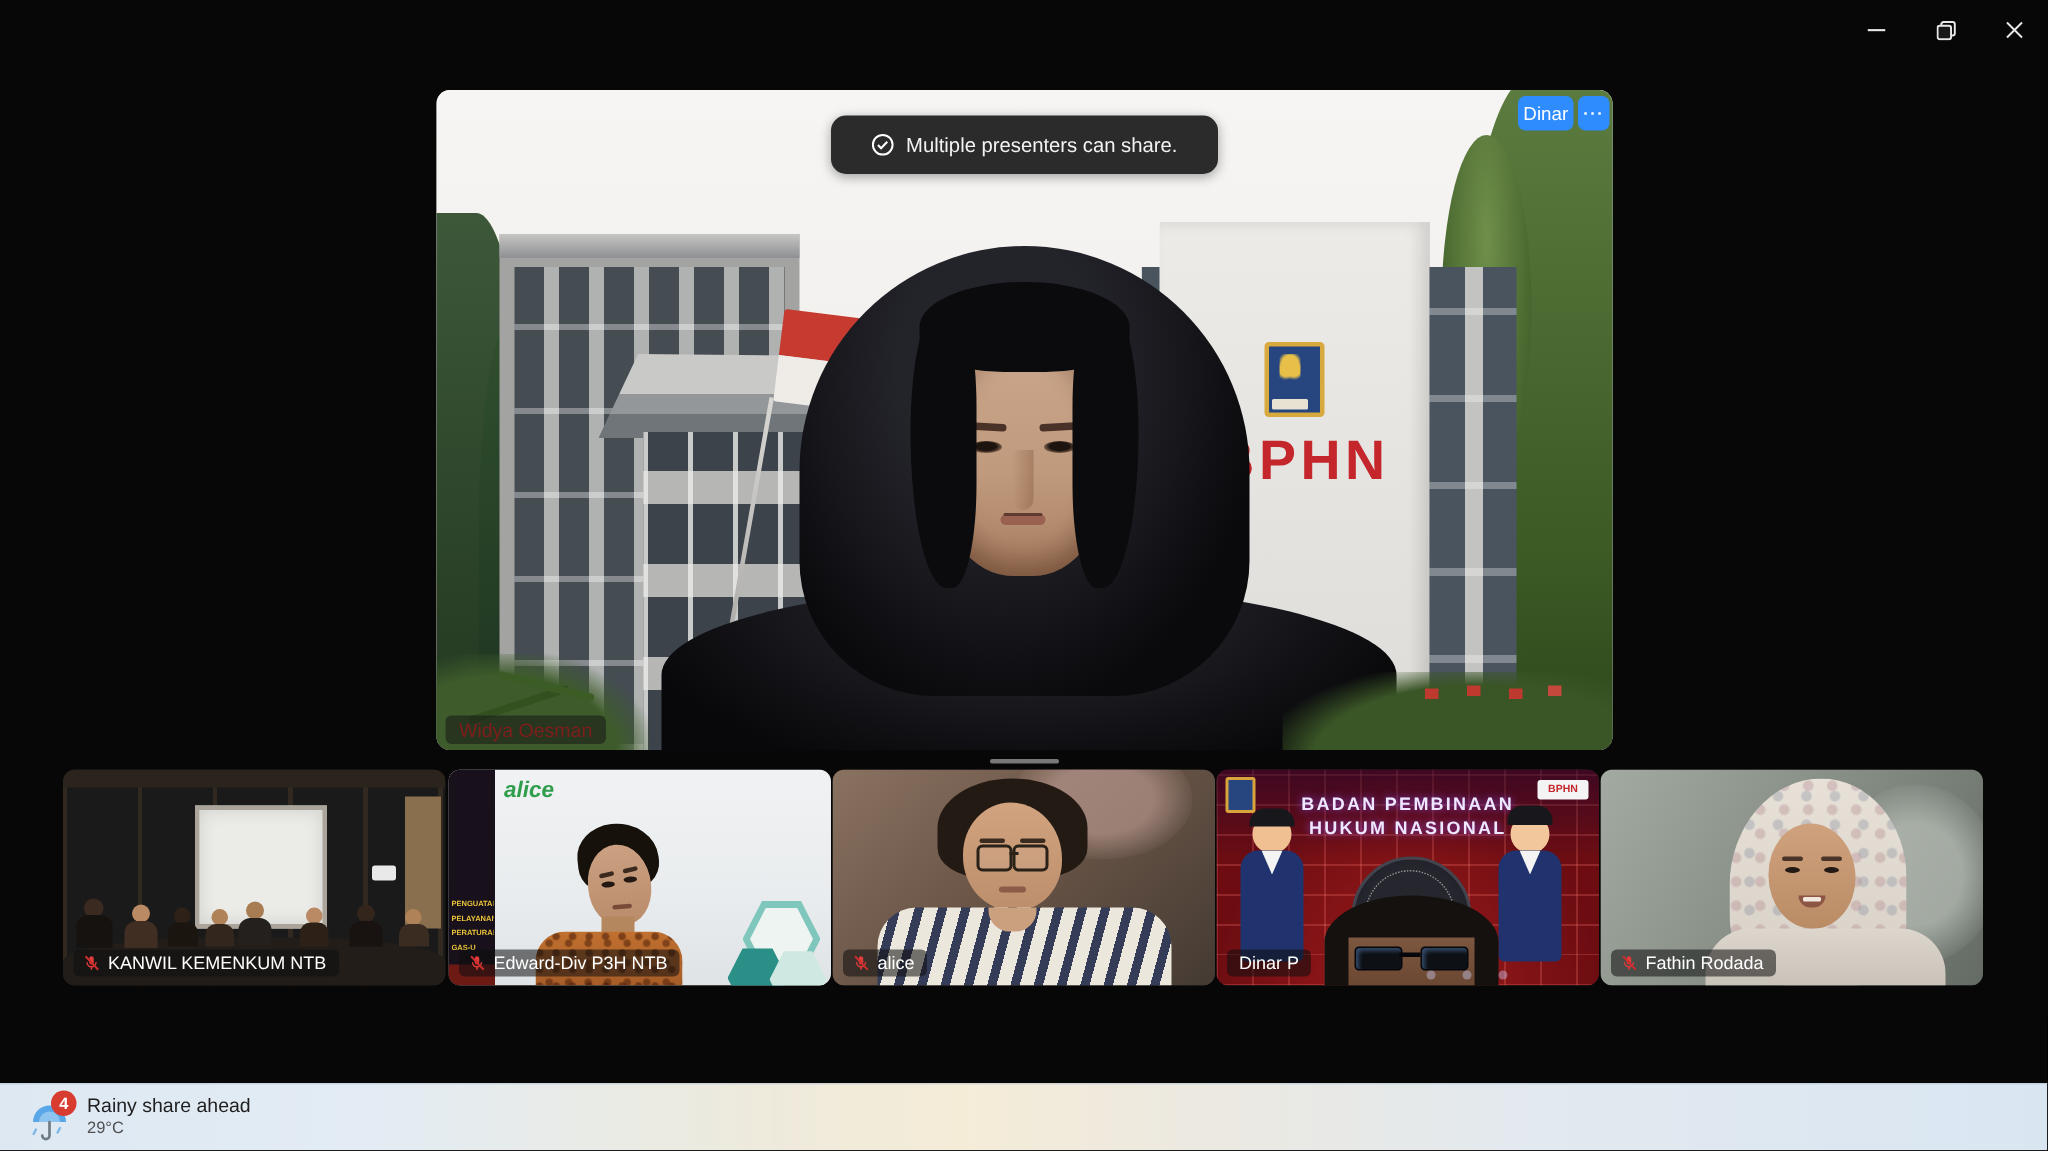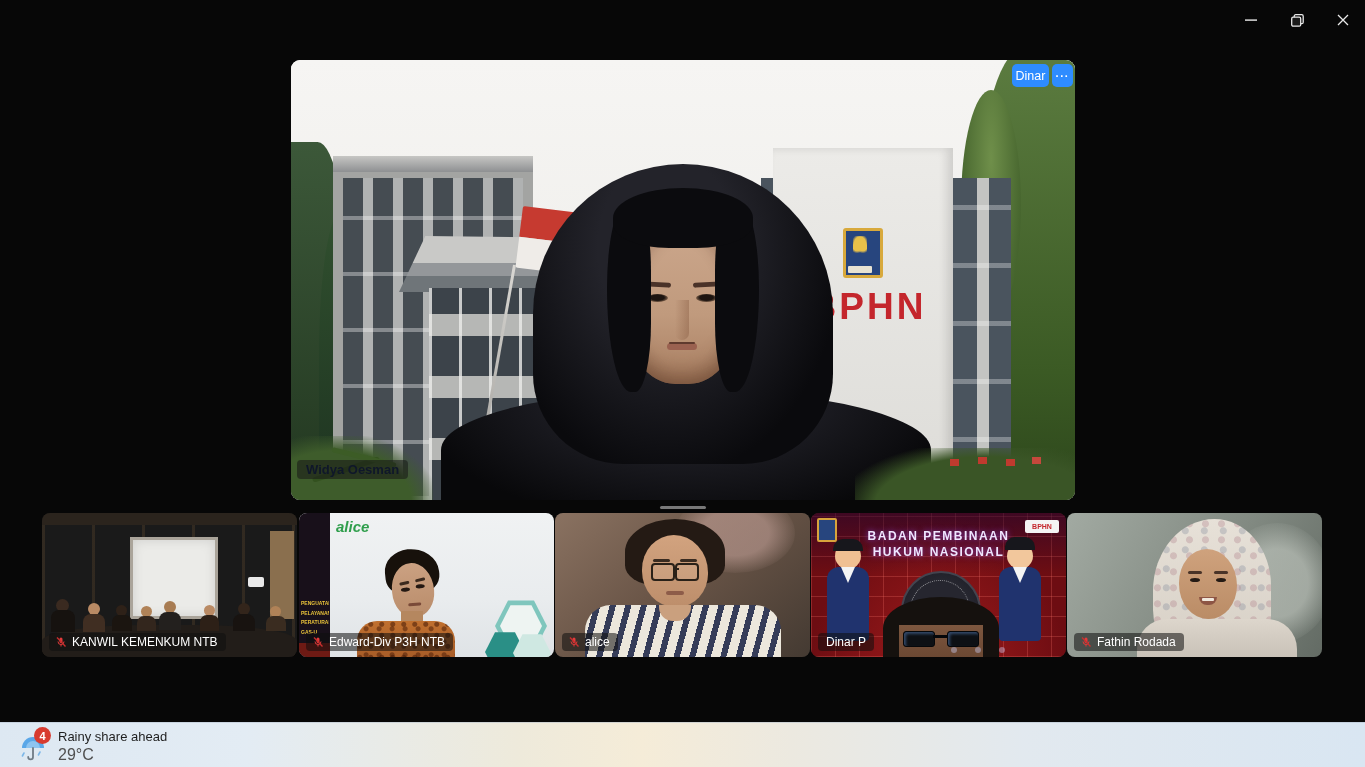--- a/index.html
+++ b/index.html
@@ -15,22 +15,22 @@
   
   .main-video{position:absolute;left:291px;top:60px;width:784px;height:440px;border-radius:9px;overflow:hidden;background:#f3f2f0;}
 
   .toast{position:absolute;left:263px;top:17px;width:258px;height:39px;background:#2b2b2b;border-radius:10px;
          display:flex;align-items:center;justify-content:center;gap:8px;color:#f2f2f2;font-size:13.5px;
          box-shadow:0 2px 8px rgba(0,0,0,.35);z-index:40;}
   .mute-btn{position:absolute;top:4px;right:26px;width:37px;height:23px;background:#2e8cff;color:#fff;border:none;
             border-radius:5px;font-size:12.5px;font-family:inherit;cursor:pointer;z-index:40;padding:0;}
   .more-btn{position:absolute;top:4px;right:2px;width:21px;height:23px;background:#2e8cff;color:#fff;border:none;
             border-radius:5px;font-size:11px;font-weight:bold;letter-spacing:1px;cursor:pointer;z-index:40;padding:0;}
-  .name-tag{position:absolute;left:6px;bottom:21px;background:rgba(22,22,22,.55);color:#0f172a;font-size:13px;
-            padding:2px 9px;border-radius:4px;z-index:40;font-weight:bold;}
+  .name-tag{position:absolute;left:6px;bottom:4px;background:rgba(22,22,22,.55);color:#7f1d1d;font-size:13px;
+            padding:2px 9px;border-radius:4px;z-index:40;}
 
   
   .p{position:absolute;}
 
   
   .tile{position:absolute;top:513px;width:255px;height:144px;border-radius:8px;overflow:hidden;background:#1a1a1a;cursor:pointer;}
   .plabel{position:absolute;left:7px;bottom:6px;display:flex;align-items:center;gap:5px;
           background:rgba(15,15,15,.55);border-radius:4px;padding:2px 8px 2px 6px;color:#fff;font-size:12px;z-index:30;white-space:nowrap;}
   .plabel.nomic{padding-left:8px;}
   .scroll-handle{position:absolute;left:660px;top:506px;width:46px;height:3px;border-radius:2px;background:#787878;cursor:grab;}
@@ -135,20 +135,27 @@
       <div class="p" style="left:-8px;bottom:-14px;width:150px;height:78px;background:radial-gradient(ellipse at 35% 85%,#3e5c2b 0 55%,rgba(0,0,0,0) 75%);"></div>
       <div class="p" style="left:20px;bottom:28px;width:70px;height:5px;background:#33511f;border-radius:3px;transform:rotate(-18deg);"></div>
       <div class="p" style="left:40px;bottom:40px;width:66px;height:5px;background:#3c5c26;border-radius:3px;transform:rotate(14deg);"></div>
       <div class="p" style="right:0;bottom:-12px;width:220px;height:64px;background:radial-gradient(ellipse at 60% 90%,#3a5526 0 60%,rgba(0,0,0,0) 80%);"></div>
       <div class="p" style="right:116px;bottom:34px;width:9px;height:7px;background:#bf3a2e;"></div>
       <div class="p" style="right:88px;bottom:36px;width:9px;height:7px;background:#bf3a2e;"></div>
       <div class="p" style="right:60px;bottom:34px;width:9px;height:7px;background:#bf3a2e;"></div>
       <div class="p" style="right:34px;bottom:36px;width:9px;height:7px;background:#c5483c;"></div>
     </div>
 
+    <div class="toast">
+      <svg width="15" height="15" viewBox="0 0 16 16">
+        <circle cx="8" cy="8" r="7" fill="none" stroke="#fff" stroke-width="1.4"></circle>
+        <path d="M4.6 8.2l2.2 2.2 4.4-4.6" fill="none" stroke="#fff" stroke-width="1.5"></path>
+      </svg>
+      <span>Multiple presenters can share.</span>
+    </div>
 
     <button class="mute-btn">Dinar</button>
     <button class="more-btn">···</button>
 
     <div class="name-tag">Widya Oesman</div>
   </div>
 
   <div class="scroll-handle"></div>
 
   <div class="tile" style="left:42px;">
@@ -344,18 +351,18 @@
 
     <div class="abs" style="left:6px;top:0;width:200px;height:45px;cursor:pointer;">
       <svg class="abs" style="left:10px;top:8px;" width="32" height="32" viewBox="0 0 32 32">
         <path d="M6 17a11 11 0 0 1 22 0z" fill="#5aa7e8"></path>
         <path d="M10 17a7 7 0 0 1 14 0z" fill="#8ec4f0"></path>
         <path d="M17 17v9a2.4 2.4 0 0 1-4.8 0" fill="none" stroke="#6f7b85" stroke-width="1.8" stroke-linecap="round"></path>
         <path d="M8 22l-1.6 3M24 21l-1.6 3" stroke="#7cb7e8" stroke-width="1.6" stroke-linecap="round"></path>
       </svg>
       <div class="badge" style="left:28px;top:4px;">4</div>
       <div class="abs" style="left:52px;top:6px;font-size:13px;color:#1f1f1f;">Rainy share ahead</div>
-      <div class="abs" style="left:52px;top:23px;font-size:16px;color:#4f4f4f;">29°C</div>
+      <div class="abs" style="left:52px;top:23px;font-size:11px;color:#4f4f4f;">29°C</div>
     </div>
 
   </div>
 
 </div>
 
 </body></html>

